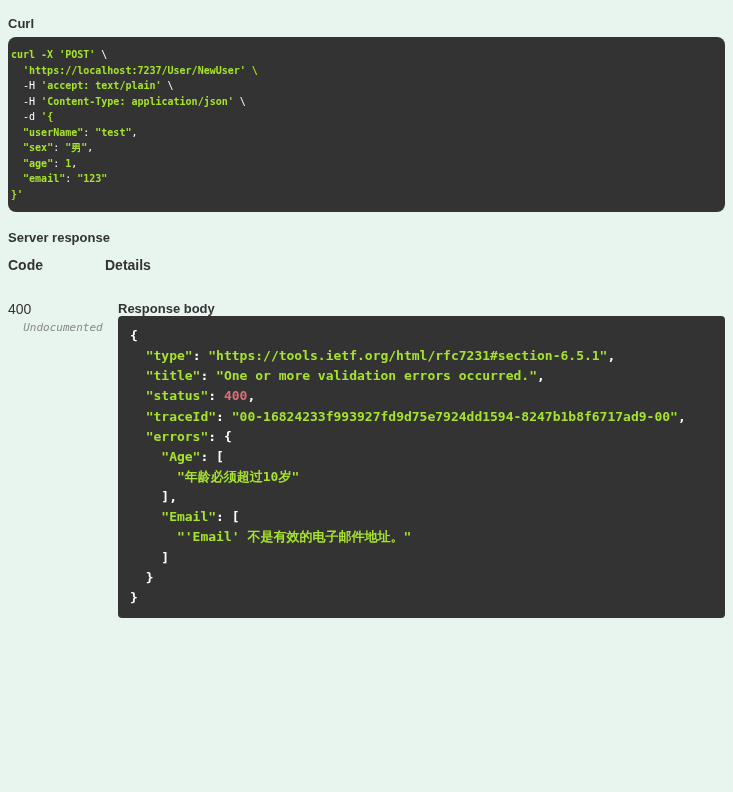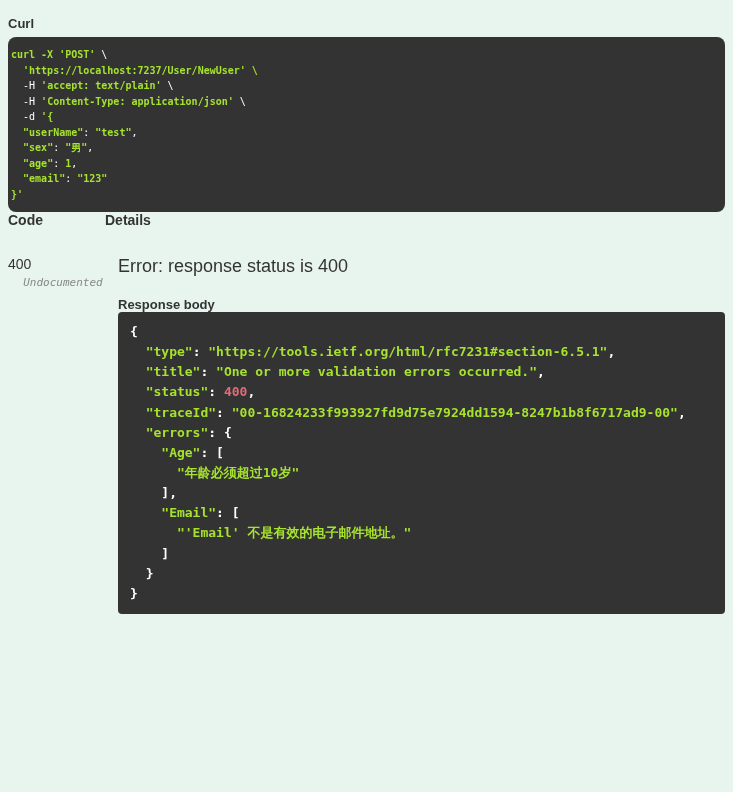--- a/index.html
+++ b/index.html
@@ -36,31 +36,31 @@
 <span>  -H </span><span class="str">'accept: text/plain'</span><span> \</span>
 <span>  -H </span><span class="str">'Content-Type: application/json'</span><span> \</span>
 <span>  -d </span><span class="str">'{</span>
   <span class="str">"userName"</span>: <span class="str">"test"</span>,
   <span class="str">"sex"</span>: <span class="str">"男"</span>,
   <span class="str">"age"</span>: <span class="str">1</span>,
   <span class="str">"email"</span>: <span class="str">"123"</span>
 <span class="str">}'</span></div>
 
 
+  <div class="server-response">Server response</div>
   <div class="response-header">
     <div>Code</div>
     <div>Details</div>
   </div>
   <div class="response-row">
     <div class="code-col">
       <div class="status-code">400</div>
       <div class="undocumented">Undocumented</div>
     </div>
     <div class="details-col">
-      <div class="error-msg">Error: response status is 400</div>
       <div class="body-label">Response body</div>
       <div class="json-box"><span class="p">{</span>
   <span class="k">"type"</span><span class="p">: </span><span class="v">"https://tools.ietf.org/html/rfc7231#section-6.5.1"</span><span class="p">,</span>
   <span class="k">"title"</span><span class="p">: </span><span class="v">"One or more validation errors occurred."</span><span class="p">,</span>
   <span class="k">"status"</span><span class="p">: </span><span class="n">400</span><span class="p">,</span>
   <span class="k">"traceId"</span><span class="p">: </span><span class="v">"00-16824233f993927fd9d75e7924dd1594-8247b1b8f6717ad9-00"</span><span class="p">,</span>
   <span class="k">"errors"</span><span class="p">: {</span>
     <span class="k">"Age"</span><span class="p">: [</span>
       <span class="v">"年龄必须超过10岁"</span>
     <span class="p">],</span>

